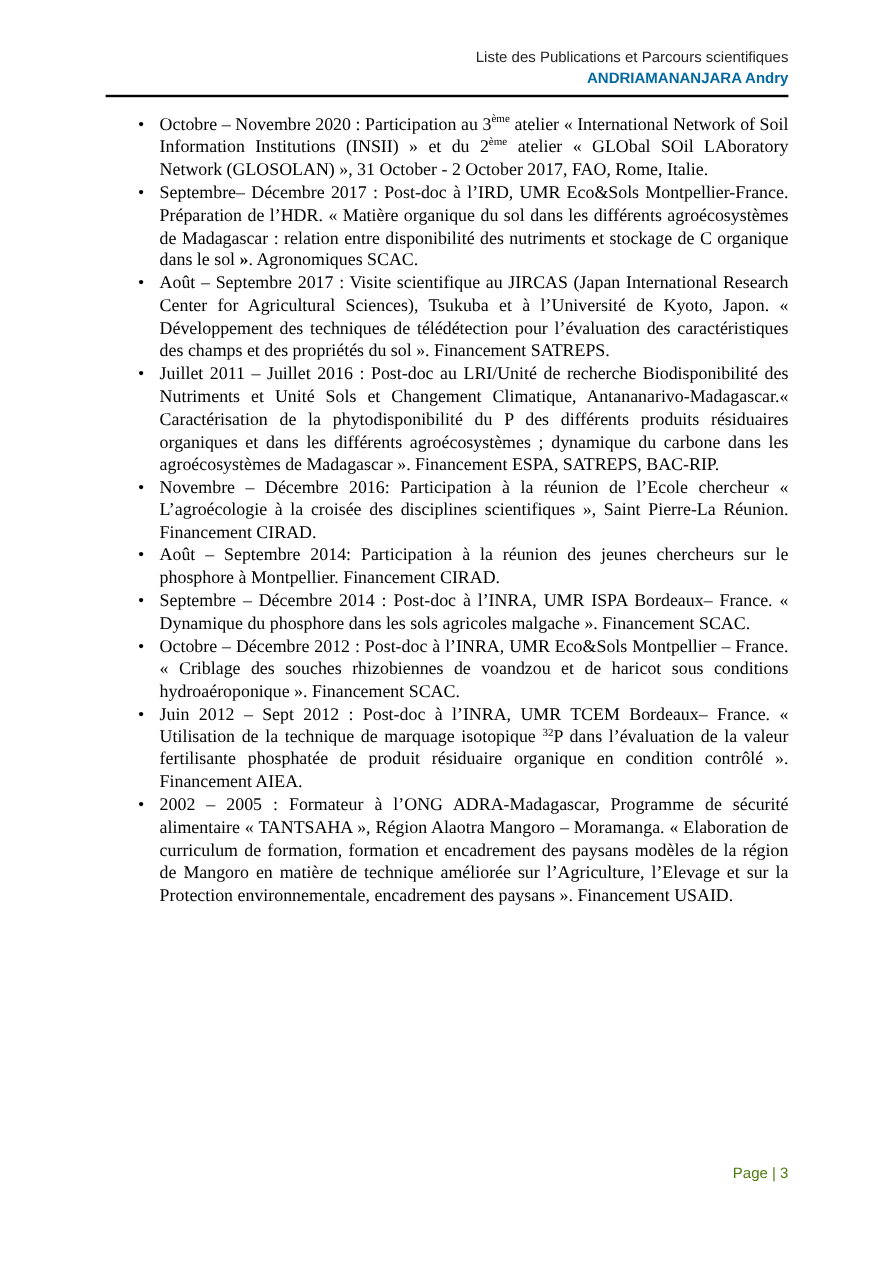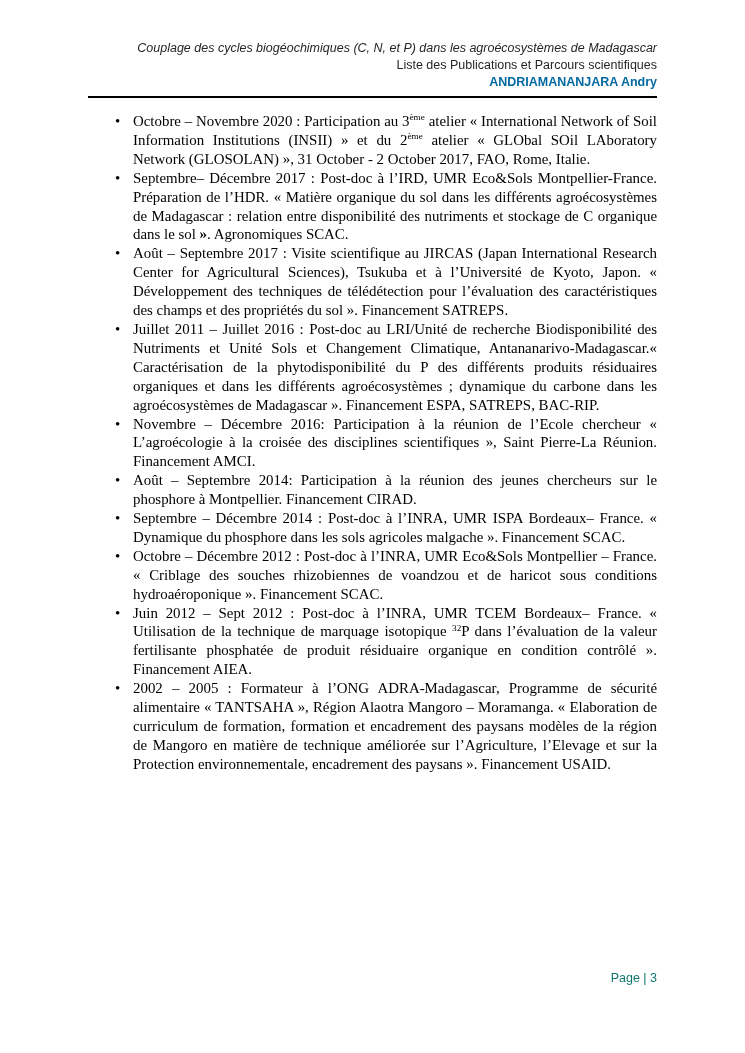--- a/index.html
+++ b/index.html
@@ -53,40 +53,39 @@
     line-height: 0;
     vertical-align: super;
     margin-top: 32px;
   }
   .page-footer {
     position: absolute;
     top: 971px;
     right: 88px;
     font-family: "Liberation Sans", sans-serif;
     font-size: 12.5px;
-    color: #0f766e;
+    color: #4d7c0f;
   }
 </style>
 </head>
 <body>
 
 <div class="page">
 
   <div class="doc-header">
-    <div class="hline1">Couplage des cycles biogéochimiques (C, N, et P) dans les agroécosystèmes de Madagascar</div>
     <div class="hline2">Liste des Publications et Parcours scientifiques</div>
     <div class="hline3">ANDRIAMANANJARA Andry</div>
   </div>
 
   <ul class="experience-list">
       <li class="entry"><span>Octobre – Novembre 2020 : Participation au 3</span><sup>ème</sup><span> atelier « International Network of Soil Information Institutions (INSII) » et du 2</span><sup>ème</sup><span> atelier « GLObal SOil LAboratory Network (GLOSOLAN) », 31 October - 2 October 2017, FAO, Rome, Italie.</span></li>
       <li class="entry"><span>Septembre– Décembre 2017 : Post-doc à l’IRD, UMR Eco&amp;Sols Montpellier-France. Préparation de l’HDR. « Matière organique du sol dans les différents agroécosystèmes de Madagascar : relation entre disponibilité des nutriments et stockage de C organique dans le sol </span><span style="font-weight: bold;">»</span><span>. Agronomiques SCAC.</span></li>
       <li class="entry"><span>Août – Septembre 2017 : Visite scientifique au JIRCAS (Japan International Research Center for Agricultural Sciences), Tsukuba et à l’Université de Kyoto, Japon. « Développement des techniques de télédétection pour l’évaluation des caractéristiques des champs et des propriétés du sol ». Financement SATREPS.</span></li>
       <li class="entry"><span>Juillet 2011 – Juillet 2016 : Post-doc au LRI/Unité de recherche Biodisponibilité des Nutriments et Unité Sols et Changement Climatique, Antananarivo-Madagascar.« Caractérisation de la phytodisponibilité du P des différents produits résiduaires organiques et dans les différents agroécosystèmes ; dynamique du carbone dans les agroécosystèmes de Madagascar ». Financement ESPA, SATREPS, BAC-RIP.</span></li>
-      <li class="entry"><span>Novembre – Décembre 2016: Participation à la réunion de l’Ecole chercheur « L’agroécologie à la croisée des disciplines scientifiques », Saint Pierre-La Réunion. Financement AMCI.</span></li>
+      <li class="entry"><span>Novembre – Décembre 2016: Participation à la réunion de l’Ecole chercheur « L’agroécologie à la croisée des disciplines scientifiques », Saint Pierre-La Réunion. Financement CIRAD.</span></li>
       <li class="entry"><span>Août – Septembre 2014: Participation à la réunion des jeunes chercheurs sur le phosphore à Montpellier. Financement CIRAD.</span></li>
       <li class="entry"><span>Septembre – Décembre 2014 : Post-doc à l’INRA, UMR ISPA Bordeaux– France. « Dynamique du phosphore dans les sols agricoles malgache ». Financement SCAC.</span></li>
       <li class="entry"><span>Octobre – Décembre 2012 : Post-doc à l’INRA, UMR Eco&amp;Sols Montpellier – France. « Criblage des souches rhizobiennes de voandzou et de haricot sous conditions hydroaéroponique ». Financement SCAC.</span></li>
       <li class="entry"><span>Juin 2012 – Sept 2012 : Post-doc à l’INRA, UMR TCEM Bordeaux– France. « Utilisation de la technique de marquage isotopique </span><sup>32</sup><span>P dans l’évaluation de la valeur fertilisante phosphatée de produit résiduaire organique en condition contrôlé ». Financement AIEA.</span></li>
       <li class="entry"><span>2002 – 2005 : Formateur à l’ONG ADRA-Madagascar, Programme de sécurité alimentaire « TANTSAHA », Région Alaotra Mangoro – Moramanga. « Elaboration de curriculum de formation, formation et encadrement des paysans modèles de la région de Mangoro en matière de technique améliorée sur l’Agriculture, l’Elevage et sur la Protection environnementale, encadrement des paysans ». Financement USAID.</span></li>
     </ul>
 
   <div class="page-footer">Page | 3</div>
 
 </div>

